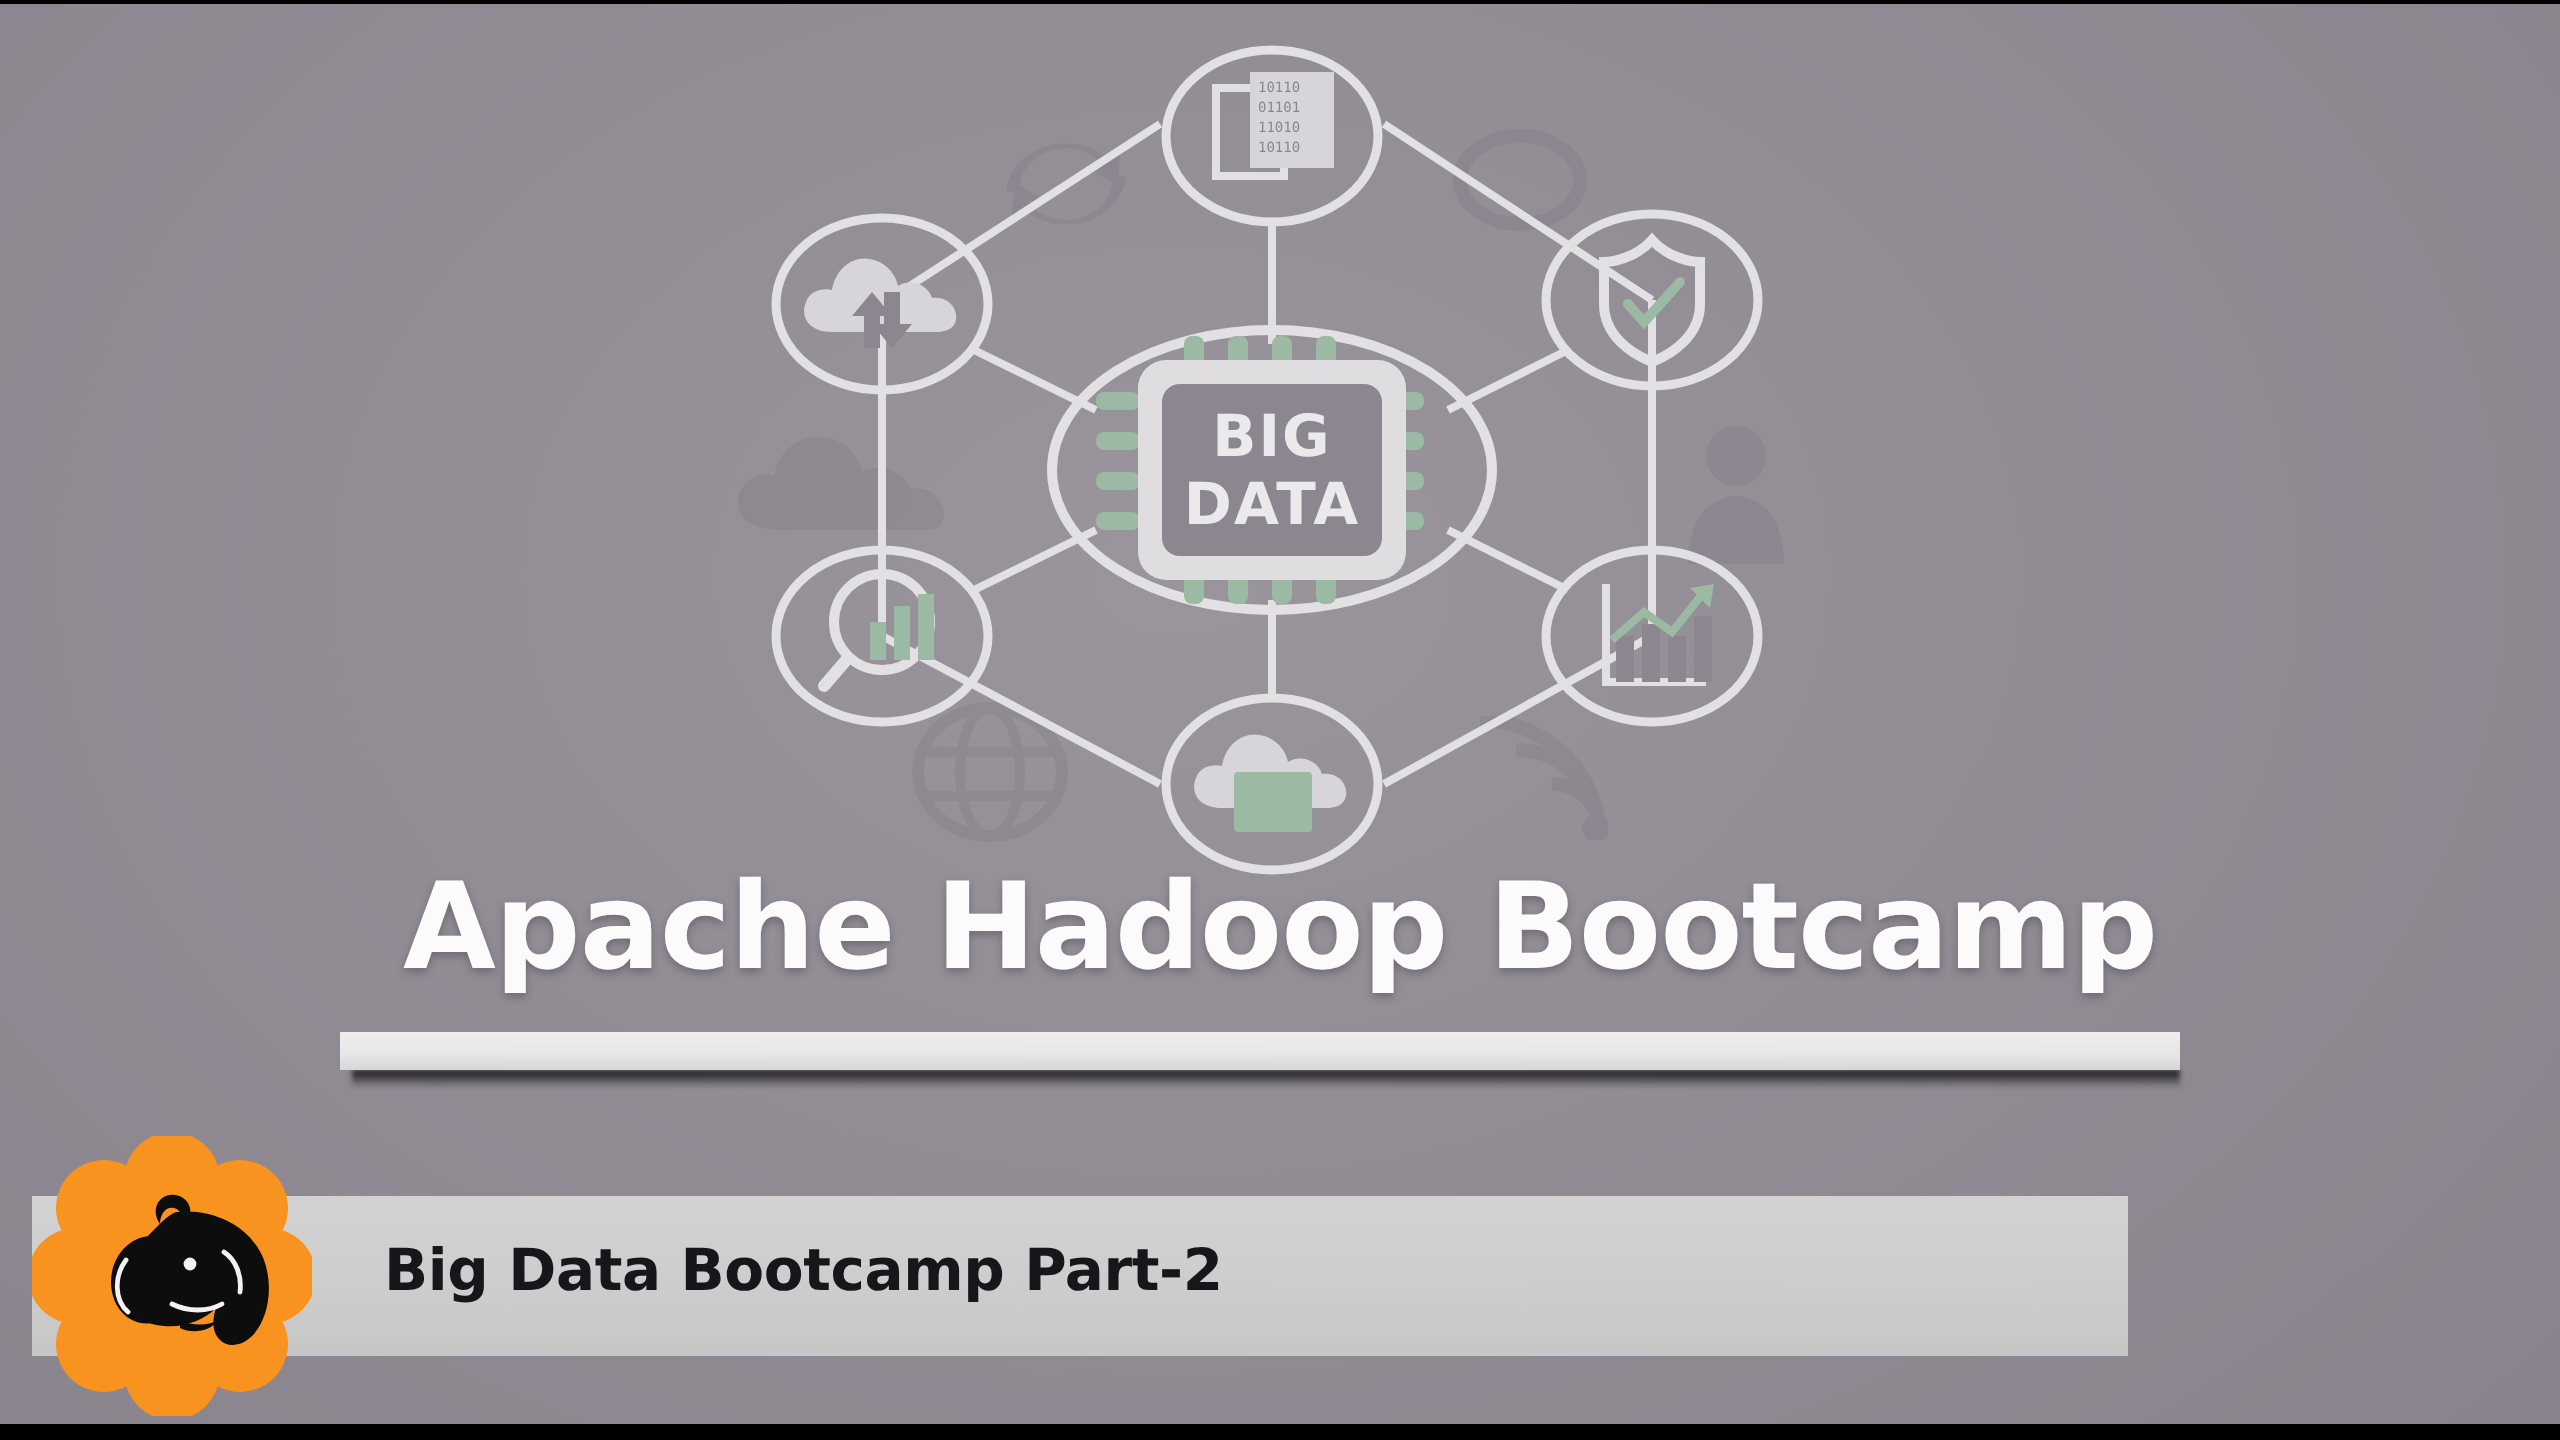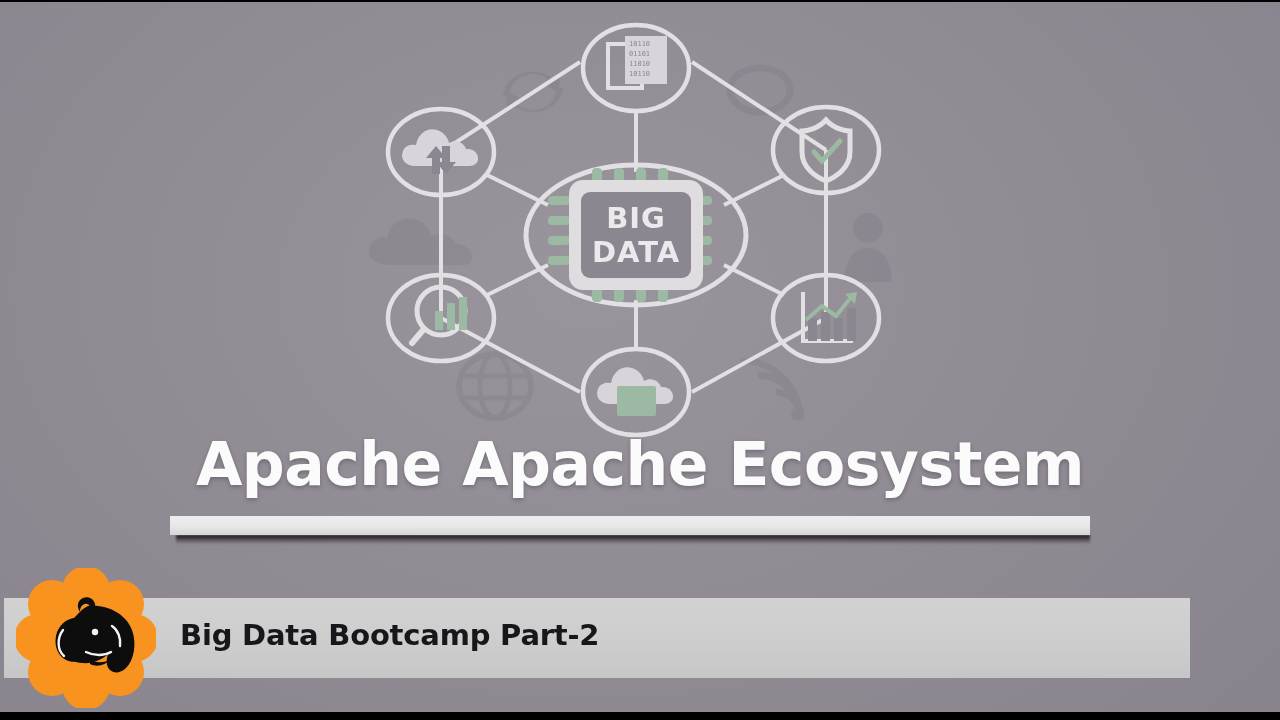--- a/index.html
+++ b/index.html
@@ -76,23 +76,23 @@
     top: 19px;
     width: 914px;
     height: 9px;
     background: linear-gradient(180deg, rgba(8,6,10,0.92) 0%, rgba(8,6,10,0.35) 60%, rgba(8,6,10,0) 100%);
     filter: blur(1.2px);
   }
 
   
   #bottom-bar {
     position: absolute;
-    left: 4px;
+    left: 16px;
     top: 598px;
-    width: 1186px;
+    width: 1048px;
     height: 80px;
     background: linear-gradient(180deg, #d2d2d2 0%, #cdcdcd 55%, #c6c6c6 100%);
   }
   #bottom-bar-label {
     position: absolute;
     left: 176px;
     top: 20px;
     font-family: "DejaVu Sans", sans-serif;
     font-size: 29px;
     font-weight: bold;
@@ -291,21 +291,21 @@
                    C613 371 623 365 632 368 C639 370 643 376 644 381
                    C650 377 659 380 661 387 C669 386 674 392 673 398
                    C672 403 667 404 663 404 Z" fill="#d8d5da"></path>
           <rect x="617" y="386" width="39" height="30" rx="2" fill="#9bb9a3"></rect>
         </g>
       </g>
     </svg>
   </div>
 
   <div id="title-block">
-    <div id="page-title">Apache Apache Ecosystem</div>
+    <div id="page-title">Apache Hadoop Bootcamp</div>
     <div id="title-underline-wrap">
       <div id="title-underline-shadow"></div>
       <div id="title-underline"></div>
     </div>
   </div>
 
   <div id="bottom-bar">
     <div id="bottom-bar-label">Big Data Bootcamp Part-2</div>
   </div>
 

